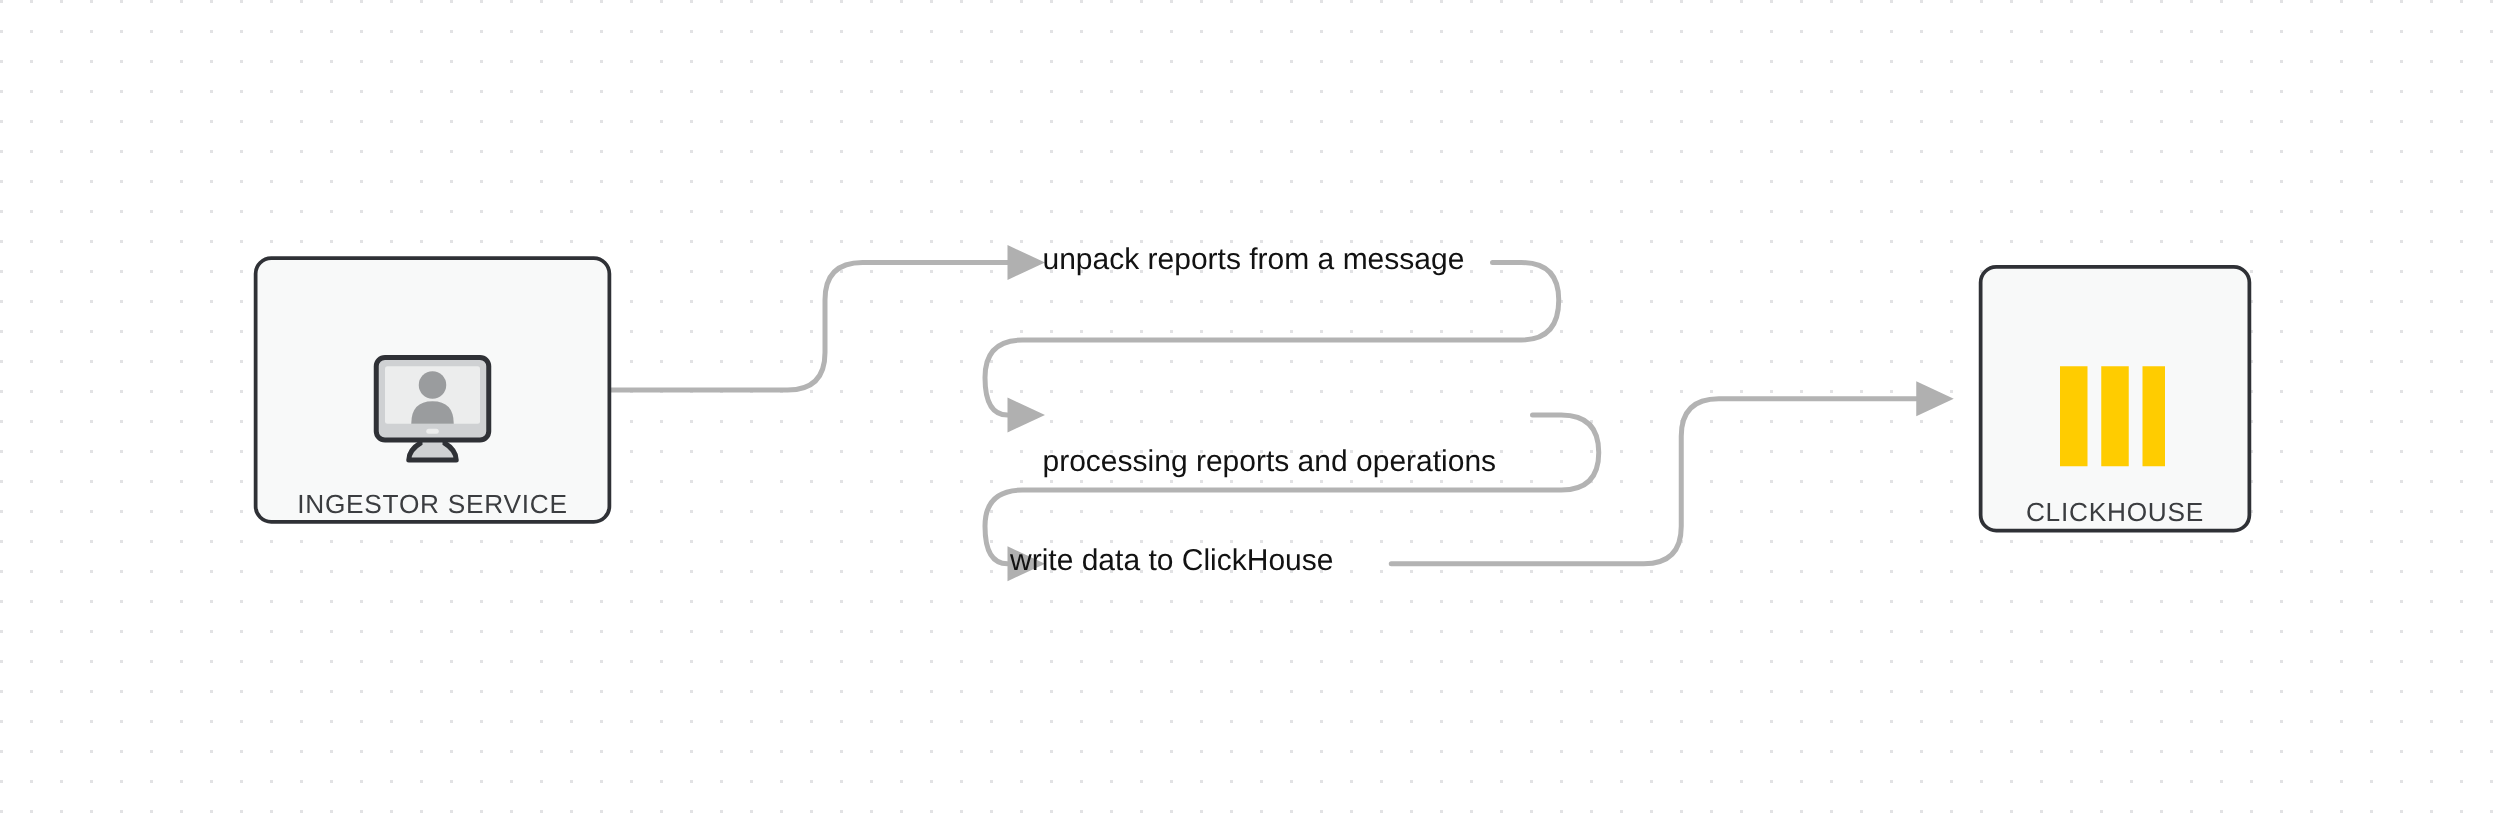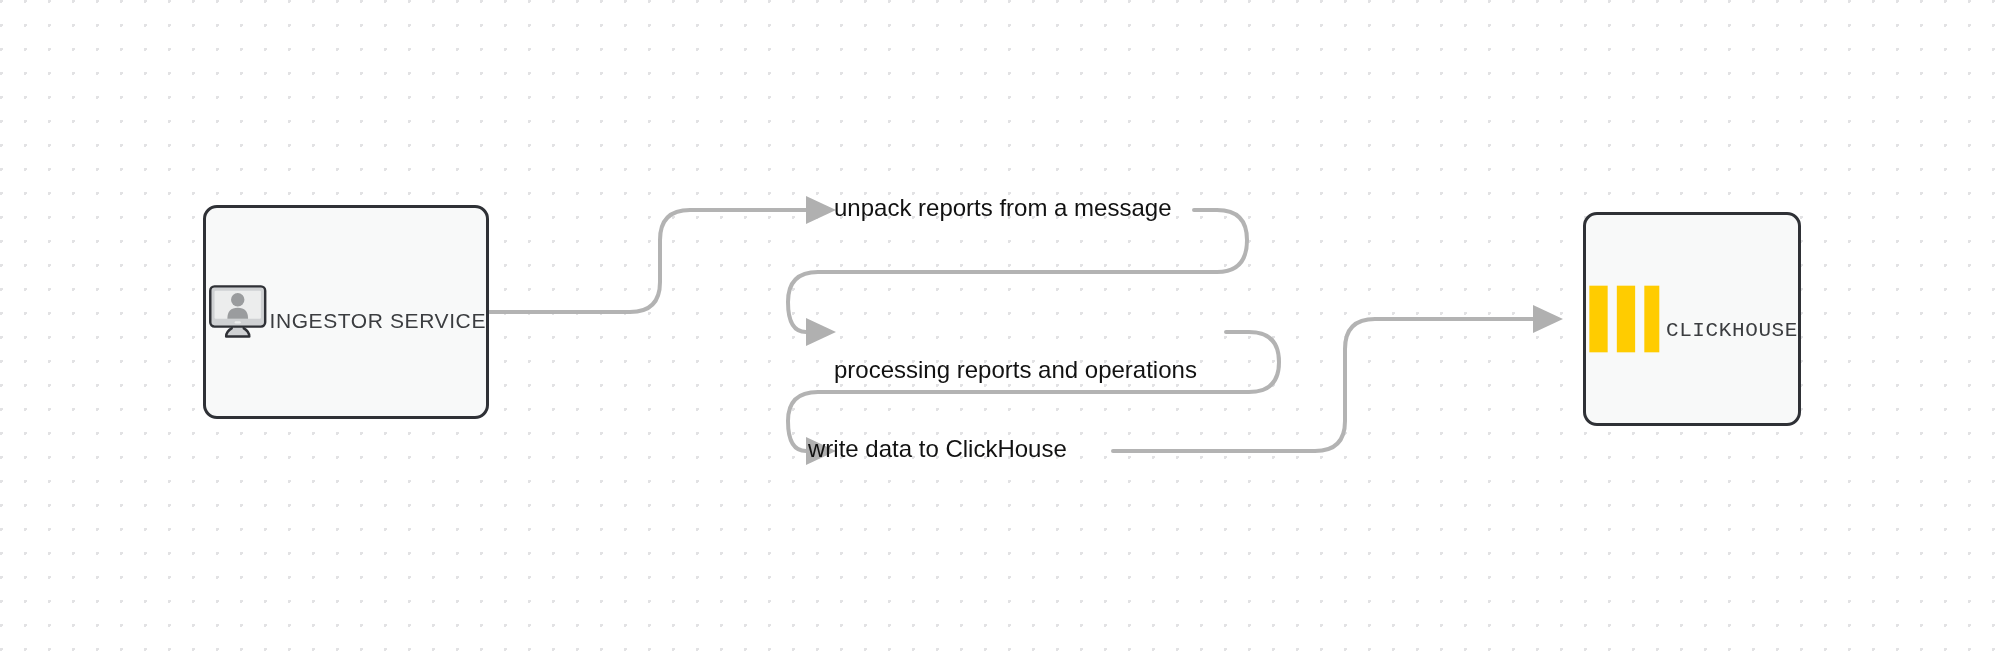--- a/index.html
+++ b/index.html
@@ -31,36 +31,35 @@
   }
 
   
   .node {
     position: absolute;
     box-sizing: border-box;
     background: #f8f9f9;
     border: 3px solid #2f3136;
     border-radius: 14px;
     display: flex;
-    flex-direction: row;
+    flex-direction: column;
     align-items: center;
     justify-content: flex-end;
   }
   #node-ingestor {
     left: 203px;
     top: 205px;
     width: 286px;
     height: 214px;
   }
   #node-clickhouse {
     left: 1583px;
     top: 212px;
     width: 218px;
     height: 214px;
-    font-family: Liberation Mono, monospace;
   }
   .node-label {
     font-size: 21px;
     letter-spacing: 0.6px;
     color: #3b3d40;
     white-space: nowrap;
   }
   #node-ingestor .node-label { margin-top: 18px; }
   #node-clickhouse .node-label { margin-top: 22px; }
 

